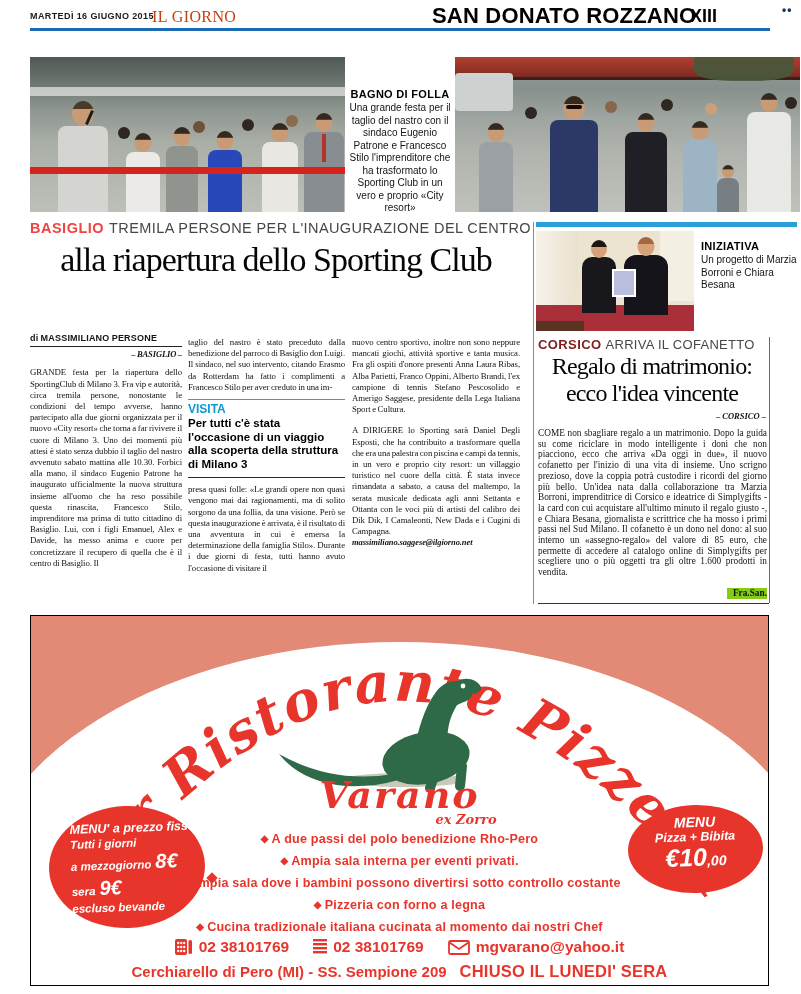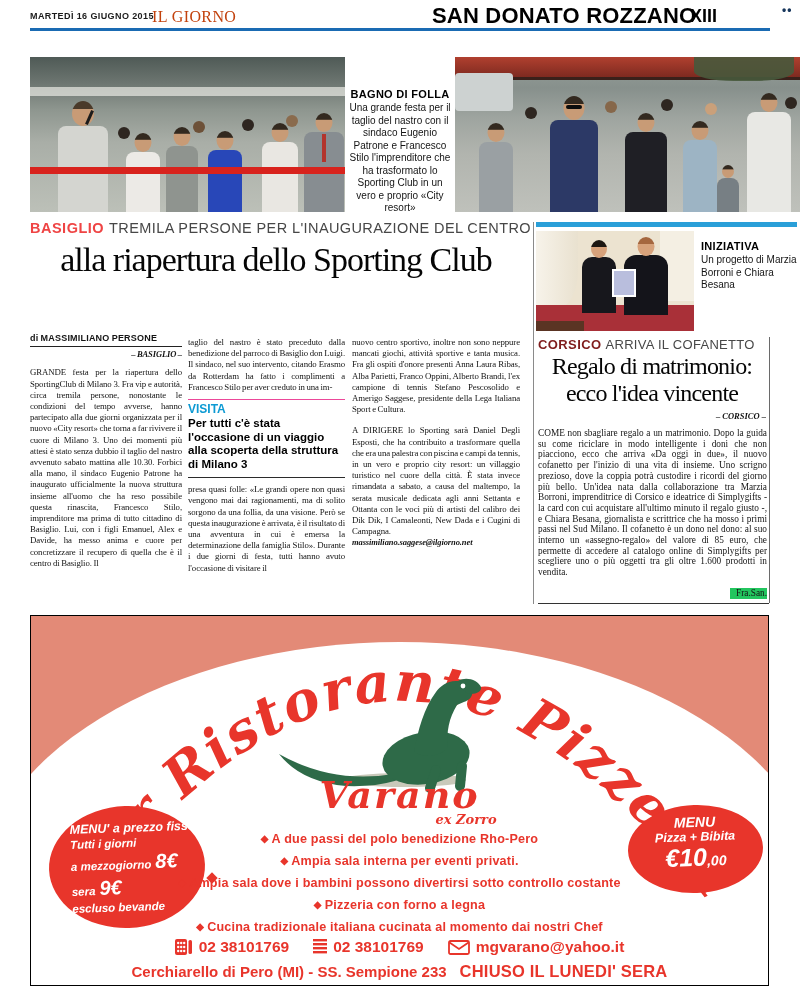--- a/index.html
+++ b/index.html
@@ -97,21 +97,21 @@
   .side-kicker{position:absolute;left:538px;top:337px;font-size:13px;white-space:nowrap;}
   .side-kicker .loc{font-weight:bold;color:#7f1d1d;letter-spacing:.4px;}
   .side-kicker .ktext{color:#474747;letter-spacing:.3px;padding-left:4px;}
   .side-headline{position:absolute;left:538px;top:353px;width:228px;text-align:center;
         font-family:"Liberation Serif",serif;font-size:24px;line-height:27px;color:#050505;letter-spacing:-.8px;}
   .side-dateline{position:absolute;left:538px;top:411px;width:228px;text-align:right;
         font-family:"Liberation Serif",serif;font-style:italic;font-weight:bold;font-size:8.5px;}
   .side-body{position:absolute;left:538px;top:428px;width:229px;height:172px;
         font-family:"Liberation Serif",serif;font-size:9.3px;line-height:10.7px;text-align:justify;
         color:#141414;overflow:hidden;}
-  .sig{position:absolute;right:0;bottom:1px;font-weight:normal;background:#22c55e;padding-left:6px;margin-left:16px;}
+  .sig{position:absolute;right:0;bottom:1px;font-weight:bold;background:#84cc16;padding-left:6px;margin-left:16px;}
   
   .ad{position:absolute;left:30px;top:615px;width:737px;height:369px;background:#e38a77;border:1px solid #000;overflow:hidden;}
   .ad-ellipse{position:absolute;left:-55px;top:26px;width:848px;height:520px;border-radius:50%;background:#fff;z-index:1;}
   .ad-arc{position:absolute;left:0;top:0;z-index:2;}
   .ad-arc text{font-family:"DejaVu Serif",serif;font-style:italic;font-weight:bold;font-size:55px;
         fill:#e8352b;letter-spacing:2px;}
   .ad-lizard{position:absolute;left:245px;top:58px;z-index:3;}
   .ad-varano{position:absolute;left:0;right:0;top:156px;text-align:center;z-index:4;
         font-family:"DejaVu Serif",serif;font-style:italic;font-weight:bold;font-size:38px;color:#e8352b;letter-spacing:2px;}
   .ad-exzorro{position:absolute;left:50%;margin-left:36px;top:196px;z-index:4;
@@ -332,18 +332,18 @@
       <span class="ad-contact">
         <svg width="22" height="15" viewBox="0 0 22 15">
             <rect x="1" y="1" width="20" height="13" rx="1.5" fill="none" stroke="#e8352b" stroke-width="1.8"></rect>
             <path d="M1.5,2.5 L11,9 L20.5,2.5" fill="none" stroke="#e8352b" stroke-width="1.8"></path>
           </svg>
         <span>mgvarano@yahoo.it</span>
       </span>
     </div>
 
     <div class="ad-address-row">
-      <span class="ad-address">Cerchiarello di Pero (MI) - SS. Sempione 233</span>
+      <span class="ad-address">Cerchiarello di Pero (MI) - SS. Sempione 209</span>
       <span class="ad-closed">CHIUSO IL LUNEDI' SERA</span>
     </div>
   </div>
 
 </div>
 
 </body></html>

